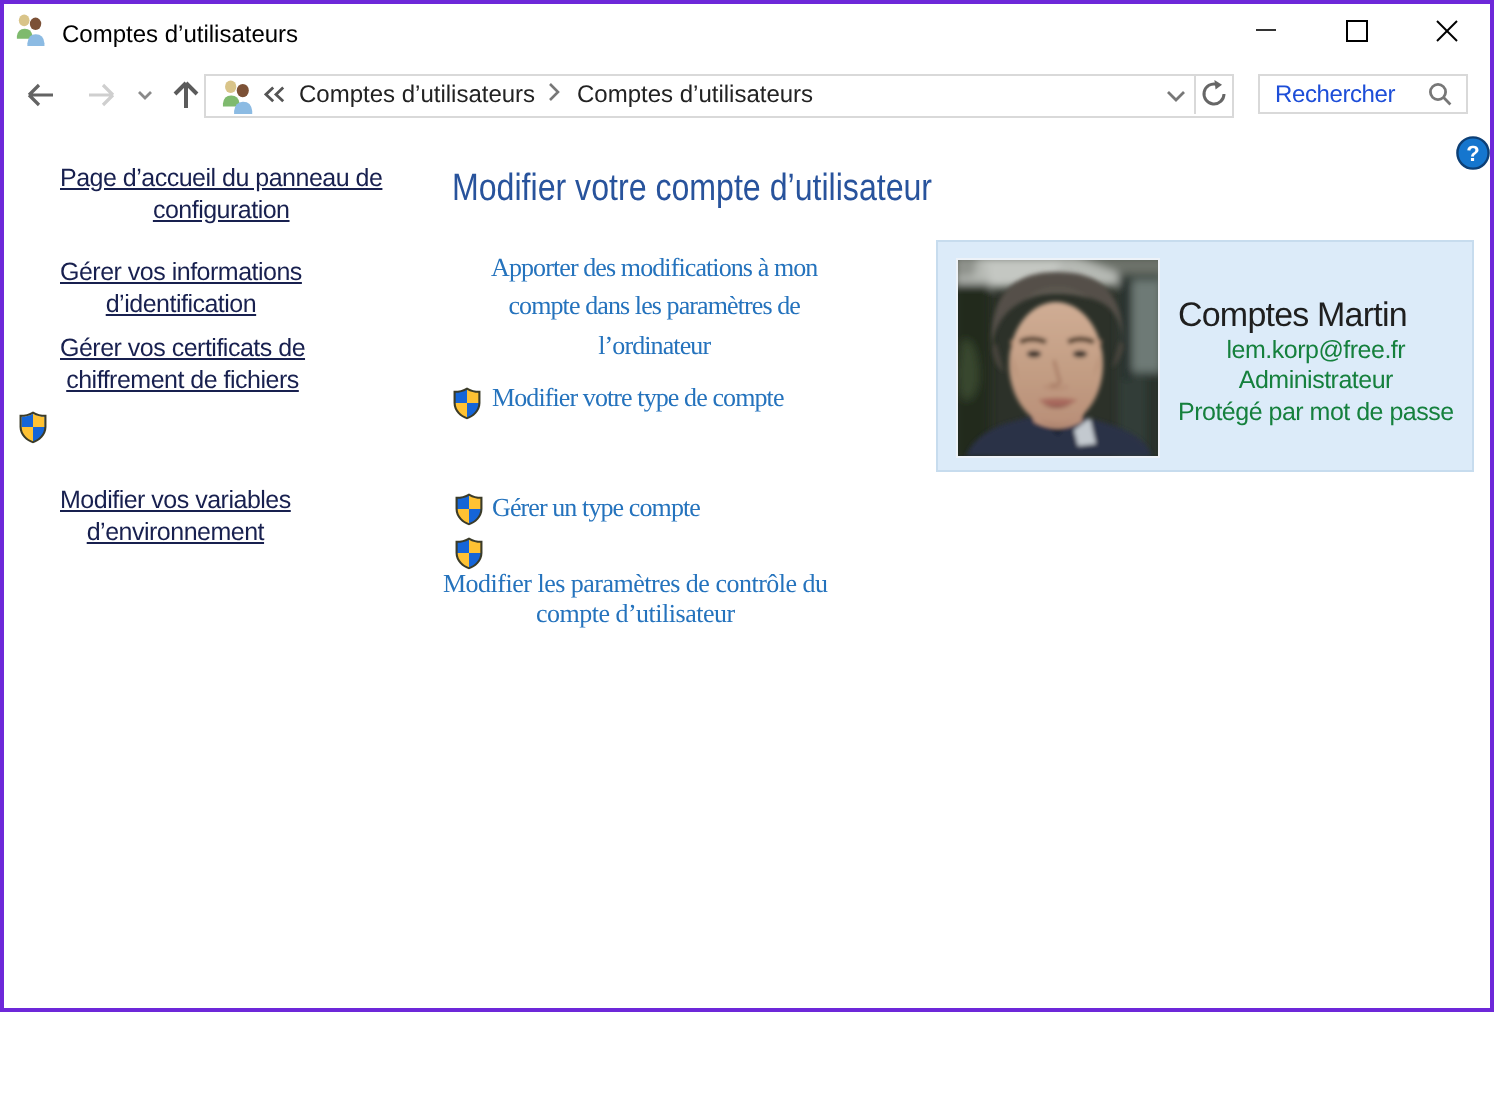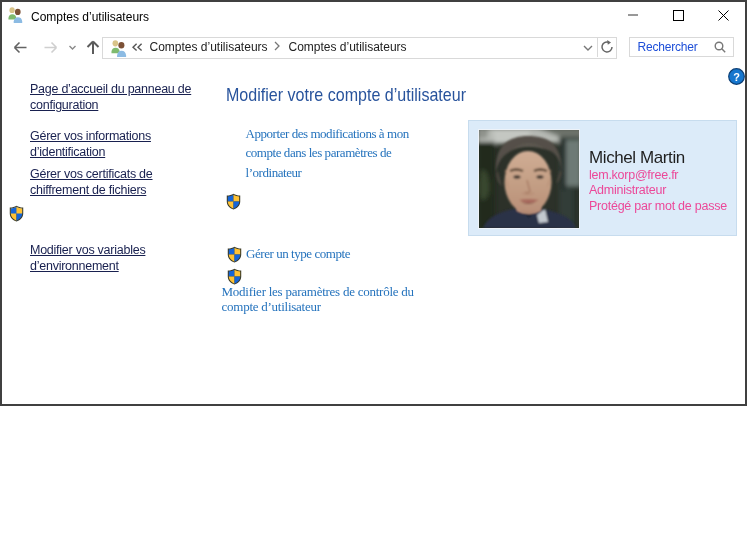--- a/index.html
+++ b/index.html
@@ -1,38 +1,38 @@
 <!DOCTYPE html>
 <html><head>
 <meta charset="utf-8">
 <style>
   * { margin:0; padding:0; box-sizing:border-box; }
   html,body { width:747px; height:551px; overflow:hidden; background:#fff;
     font-family:"Liberation Sans", sans-serif; }
-  .win { position:absolute; left:0; top:0; width:747px; height:406px;
-    border:2px solid #404040; background:#fff; }
+  .win { position:absolute; left:0; top:0; width:747px; height:506px;
+    border:2px solid #6d28d9; background:#fff;text-align:center; }
   .abs { position:absolute; }
   
   .title-text { left:29px; top:8px; font-size:12px; color:#000; }
   
   .bar { border:1px solid #d9d9d9; background:#fff; }
   .addr { left:100px; top:35px; width:515px; height:22px; }
   .search { left:627px; top:35px; width:105px; height:20px; }
   .crumb { font-size:12px; color:#222; }
   .searchtxt { left:635.5px; top:38px; font-size:12px; color:#1d4ed8; letter-spacing:-0.2px;}
   
   .side { font-size:12.5px; color:#18204f; letter-spacing:-0.25px; line-height:16px;text-decoration:underline; }
   
   .head1 { left:224px; top:82px; font-size:19px; color:#28539c; transform:scaleX(0.845); transform-origin:0 50%; white-space:nowrap; }
   .tlink { font-size:13px; color:#2573bd; letter-spacing:-0.45px; line-height:19.7px;font-family:Liberation Serif, serif; }
   
   .panel { left:466px; top:118px; width:269px; height:116px; background:#dcebf9;
     border:1px solid #c7dcee; }
   .uname { left:587px; top:146px; font-size:17px; color:#1f1f1f; letter-spacing:-0.4px; }
-  .udetail { left:587px; top:166px; font-size:12.5px; color:#ec4899;
+  .udetail { left:587px; top:166px; font-size:12.5px; color:#15803d;
     letter-spacing:-0.25px; line-height:15.3px; }
 </style>
 </head>
 <body>
 <div class="win">
 
   <svg class="abs" style="left:6px;top:4px" width="16" height="17" viewBox="0 0 18 19">
     <ellipse cx="4.6" cy="4.6" rx="3" ry="3.3" fill="#d9c489"></ellipse>
     <path d="M0.5 15 L0.5 13.5 Q1 9.4 4.8 9.3 Q8.7 9.2 9.3 13.5 L9.3 15 Z" fill="#7fba6e"></path>
     <ellipse cx="11" cy="6.6" rx="3.2" ry="3.5" fill="#7c5136"></ellipse>
@@ -105,20 +105,21 @@
     <path d="M4 4.8 L4 12 L12 12 L12 2.6 C9.5 4.1 6.5 4.8 4 4.8 Z" fill="#1565d8"></path>
     <path d="M20 4.8 L20 12 L12 12 L12 2.6 C14.5 4.1 17.5 4.8 20 4.8 Z" fill="#ffc233"></path>
   </svg>
 
   <div class="abs head1">Modifier votre compte d’utilisateur</div>
   <div class="abs tlink" style="left:243.5px;top:121.5px">Apporter des modifications à mon<br>compte dans les paramètres de<br>l’ordinateur</div>
 
   <svg class="abs" style="left:223px;top:191px" width="17" height="17" viewBox="0 0 24 24">
     <use href="#sh"></use>
   </svg>
+  <div class="abs tlink" style="left:244px;top:187px">Modifier votre type de compte</div>
 
   <svg class="abs" style="left:223.5px;top:243.5px" width="17" height="17" viewBox="0 0 24 24">
     <use href="#sh"></use>
   </svg>
   <div class="abs tlink" style="left:244px;top:241.5px">Gérer un type compte</div>
 
   <svg class="abs" style="left:223.5px;top:266px" width="17" height="17" viewBox="0 0 24 24">
     <use href="#sh"></use>
   </svg>
   <div class="abs tlink" style="left:219.5px;top:281.5px;line-height:15.1px;letter-spacing:-0.25px">Modifier les paramètres de contrôle du<br>compte d’utilisateur</div>
@@ -190,16 +191,16 @@
 
       <path d="M48 50 Q50 58 51 61 Q49 64 46 62" stroke="#ab8069" stroke-width="1.7" fill="none"></path>
       <path d="M43 63 Q49 66 55 63" stroke="#b68c74" stroke-width="1.3" fill="none"></path>
 
       <path d="M40 70 Q49 76 60 70 Q49 68 40 70" fill="#a8695d"></path>
       <path d="M42 72 Q49 76 57 72 Q49 74 42 72" fill="#7e4a42"></path>
 
       <path d="M41 80 Q49 86 59 80 Q51 84 41 80" fill="#a87e68"></path>
     </g>
   </svg>
-  <div class="abs uname">Michel Martin</div>
+  <div class="abs uname">Comptes Martin</div>
   <div class="abs udetail">lem.korp@free.fr<br>Administrateur<br>Protégé par mot de passe</div>
 
 </div>
 
 </body></html>

